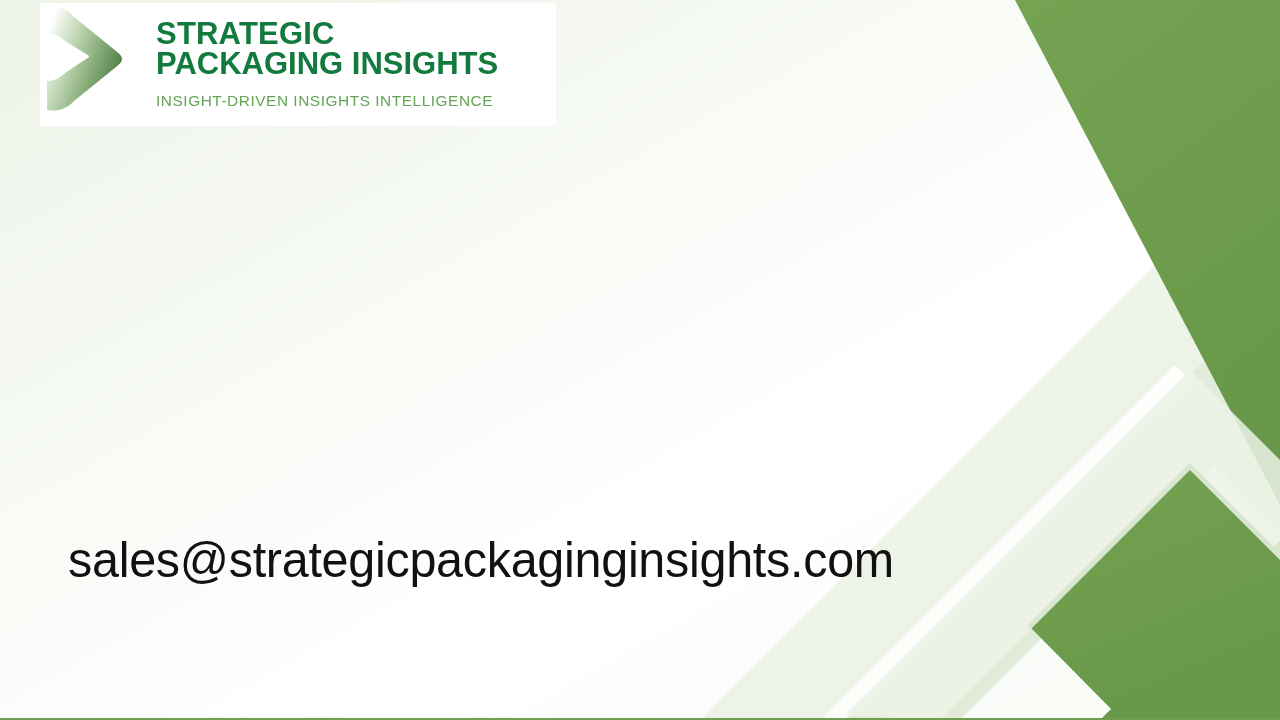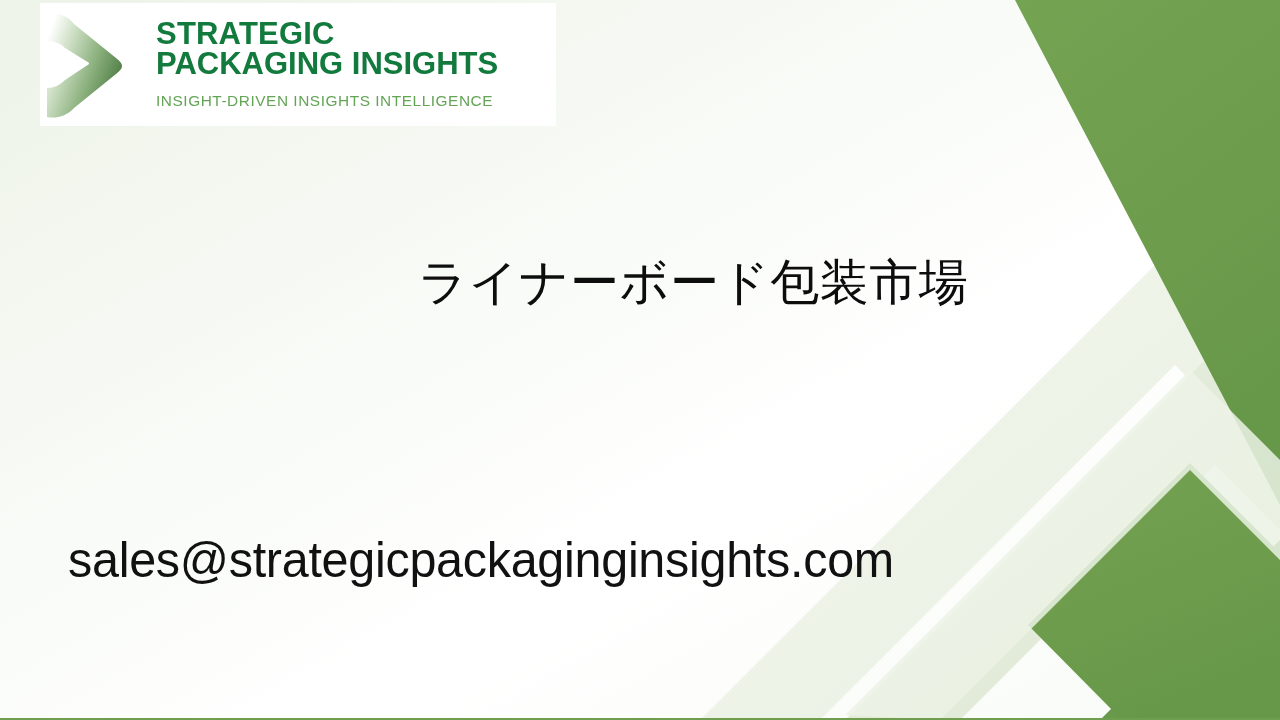--- a/index.html
+++ b/index.html
@@ -28,21 +28,20 @@
 
   
   .logo-box {
     position: absolute;
     left: 40px;
     top: 3px;
     width: 516px;
     height: 123px;
     background: #ffffff;
     display: flex;
-    align-items: center;
     overflow: hidden;
   }
   .logo-mark {
     width: 90px;
     height: 110px;
     flex: 0 0 90px;
     margin-left: 4px;
     position: relative;
   }
   .logo-mark svg { display:block; width:90px; height:110px; }
@@ -175,17 +174,16 @@
                  Z" fill="url(#chevGrad)"></path>
       </svg>
     </div>
     <div class="logo-text">
       <div class="logo-line1">STRATEGIC</div>
       <div class="logo-line2">PACKAGING INSIGHTS</div>
       <div class="logo-tagline">INSIGHT-DRIVEN INSIGHTS INTELLIGENCE</div>
     </div>
   </div>
 
-  <div class="title">ライナーボード包装市場</div>
 
   <div class="email">sales@strategicpackaginginsights.com</div>
 
 </div>
 
 </body></html>

